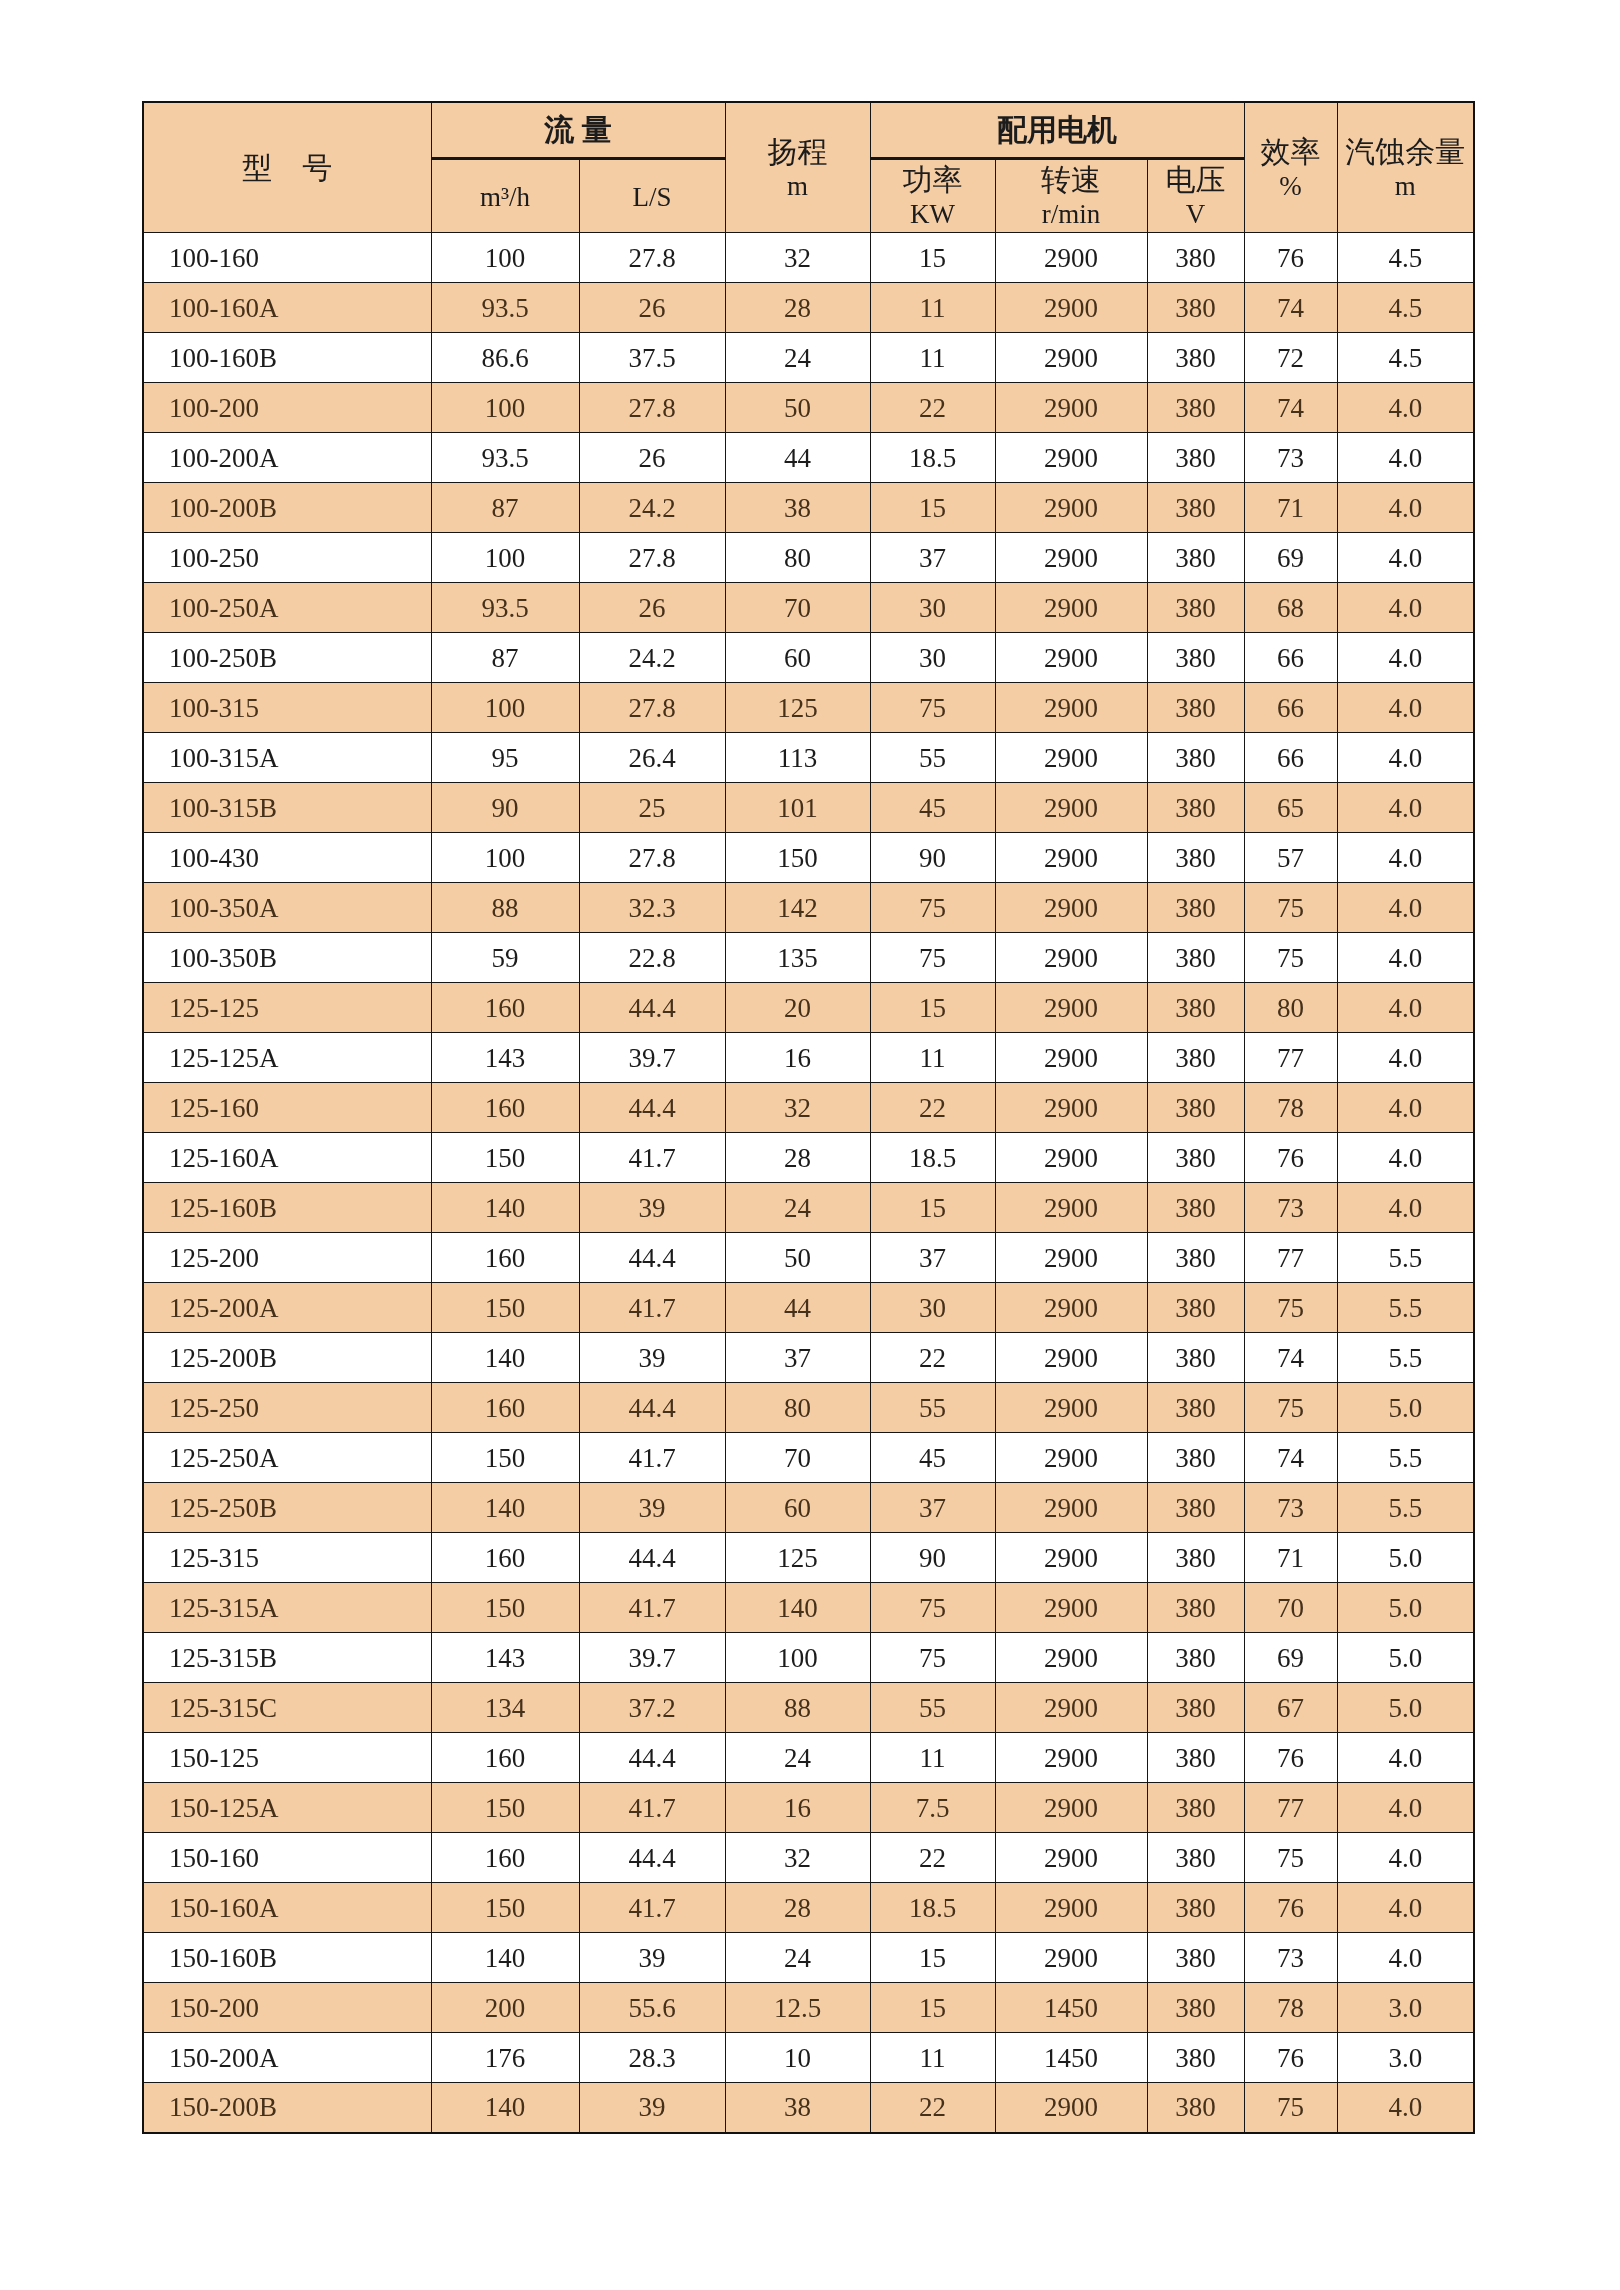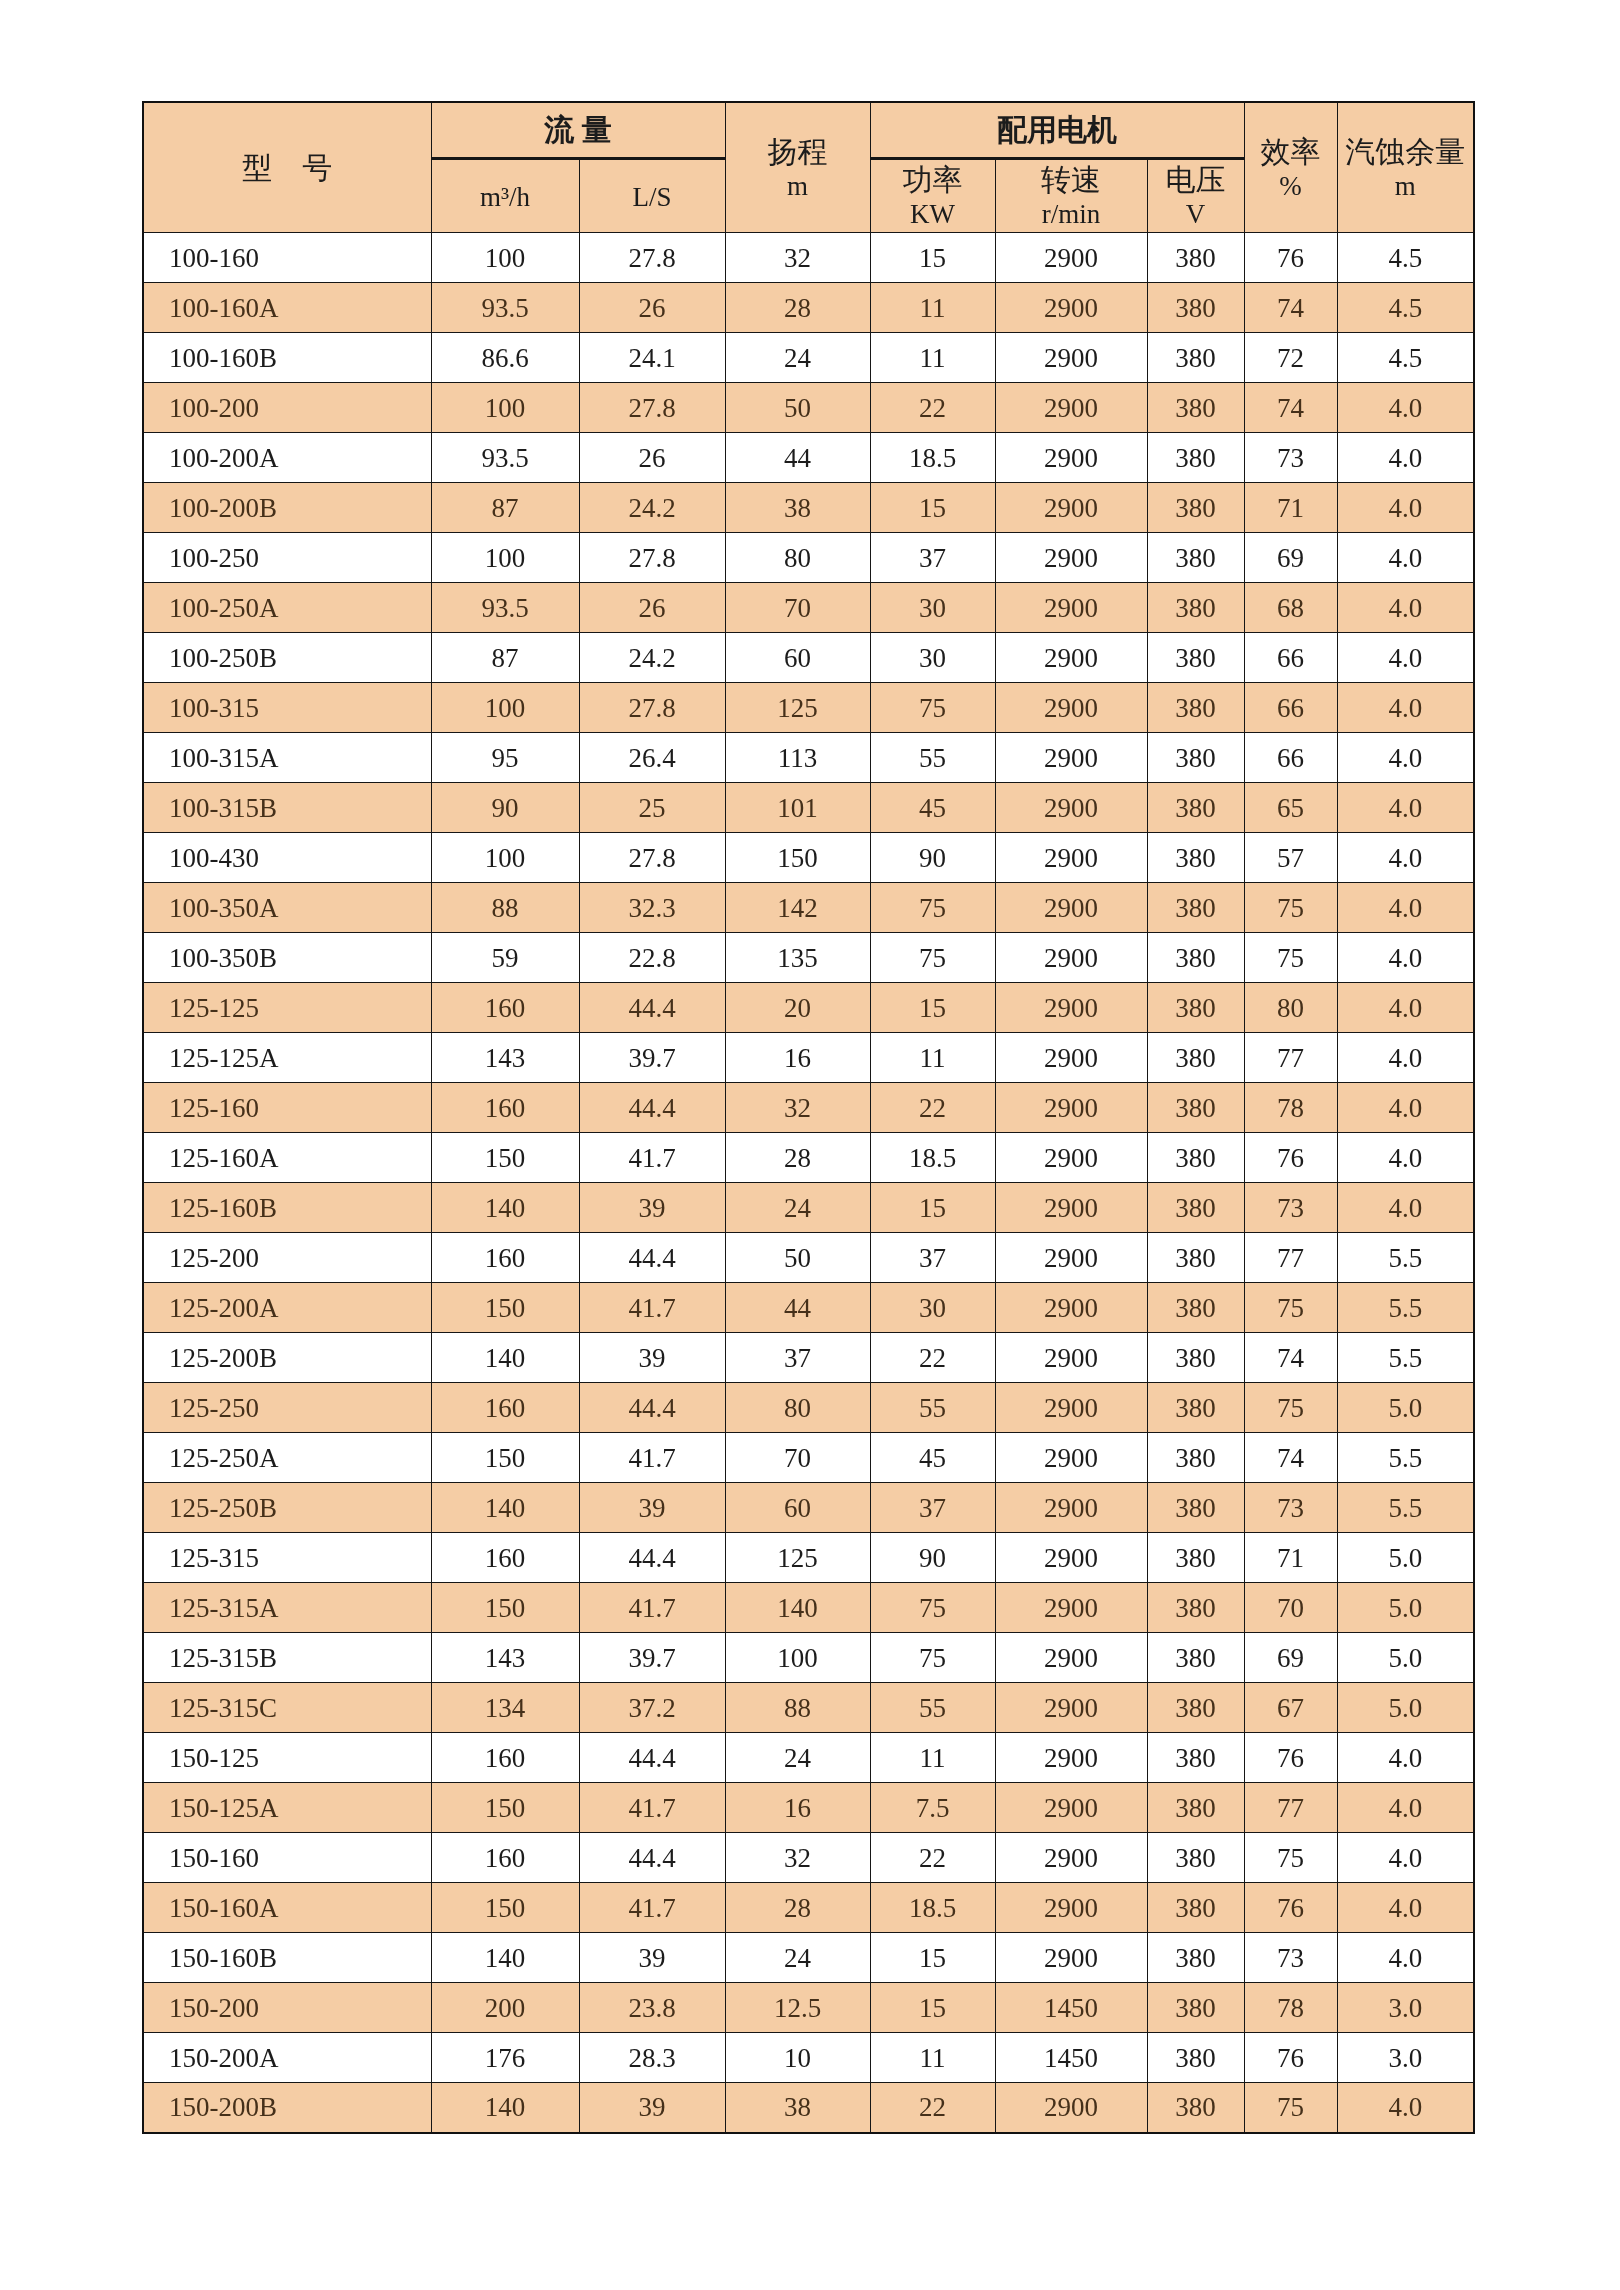--- a/index.html
+++ b/index.html
@@ -137,21 +137,21 @@
           <td>28</td>
           <td>11</td>
           <td>2900</td>
           <td>380</td>
           <td>74</td>
           <td>4.5</td>
         </tr>
         <tr>
           <td class="model">100-160B</td>
           <td>86.6</td>
-          <td>24.1</td>
+          <td>37.5</td>
           <td>24</td>
           <td>11</td>
           <td>2900</td>
           <td>380</td>
           <td>72</td>
           <td>4.5</td>
         </tr>
         <tr class="stripe">
           <td class="model">100-200</td>
           <td>100</td>
@@ -500,21 +500,21 @@
           <td>24</td>
           <td>15</td>
           <td>2900</td>
           <td>380</td>
           <td>73</td>
           <td>4.0</td>
         </tr>
         <tr class="stripe">
           <td class="model">150-200</td>
           <td>200</td>
-          <td>23.8</td>
+          <td>55.6</td>
           <td>12.5</td>
           <td>15</td>
           <td>1450</td>
           <td>380</td>
           <td>78</td>
           <td>3.0</td>
         </tr>
         <tr>
           <td class="model">150-200A</td>
           <td>176</td>

